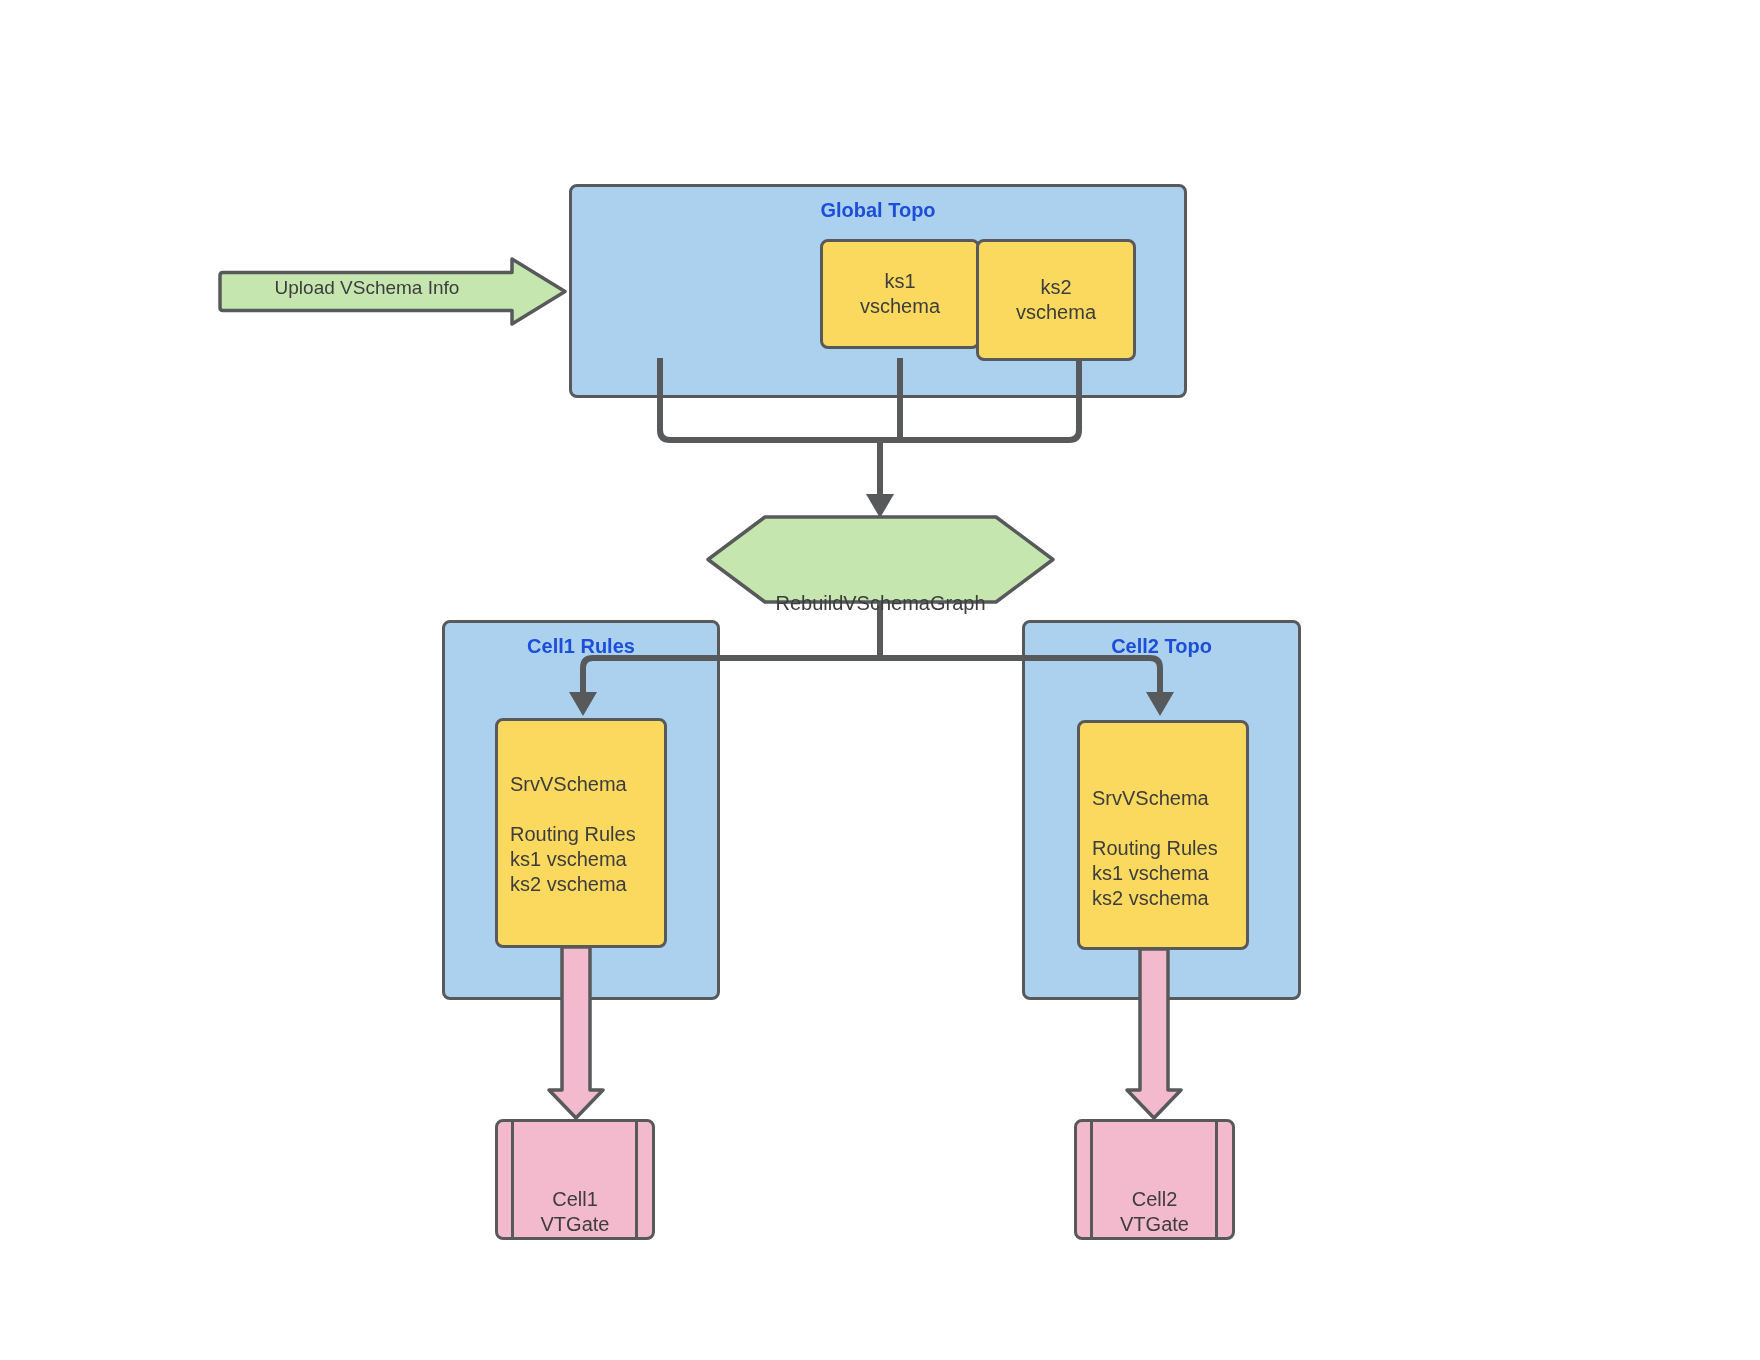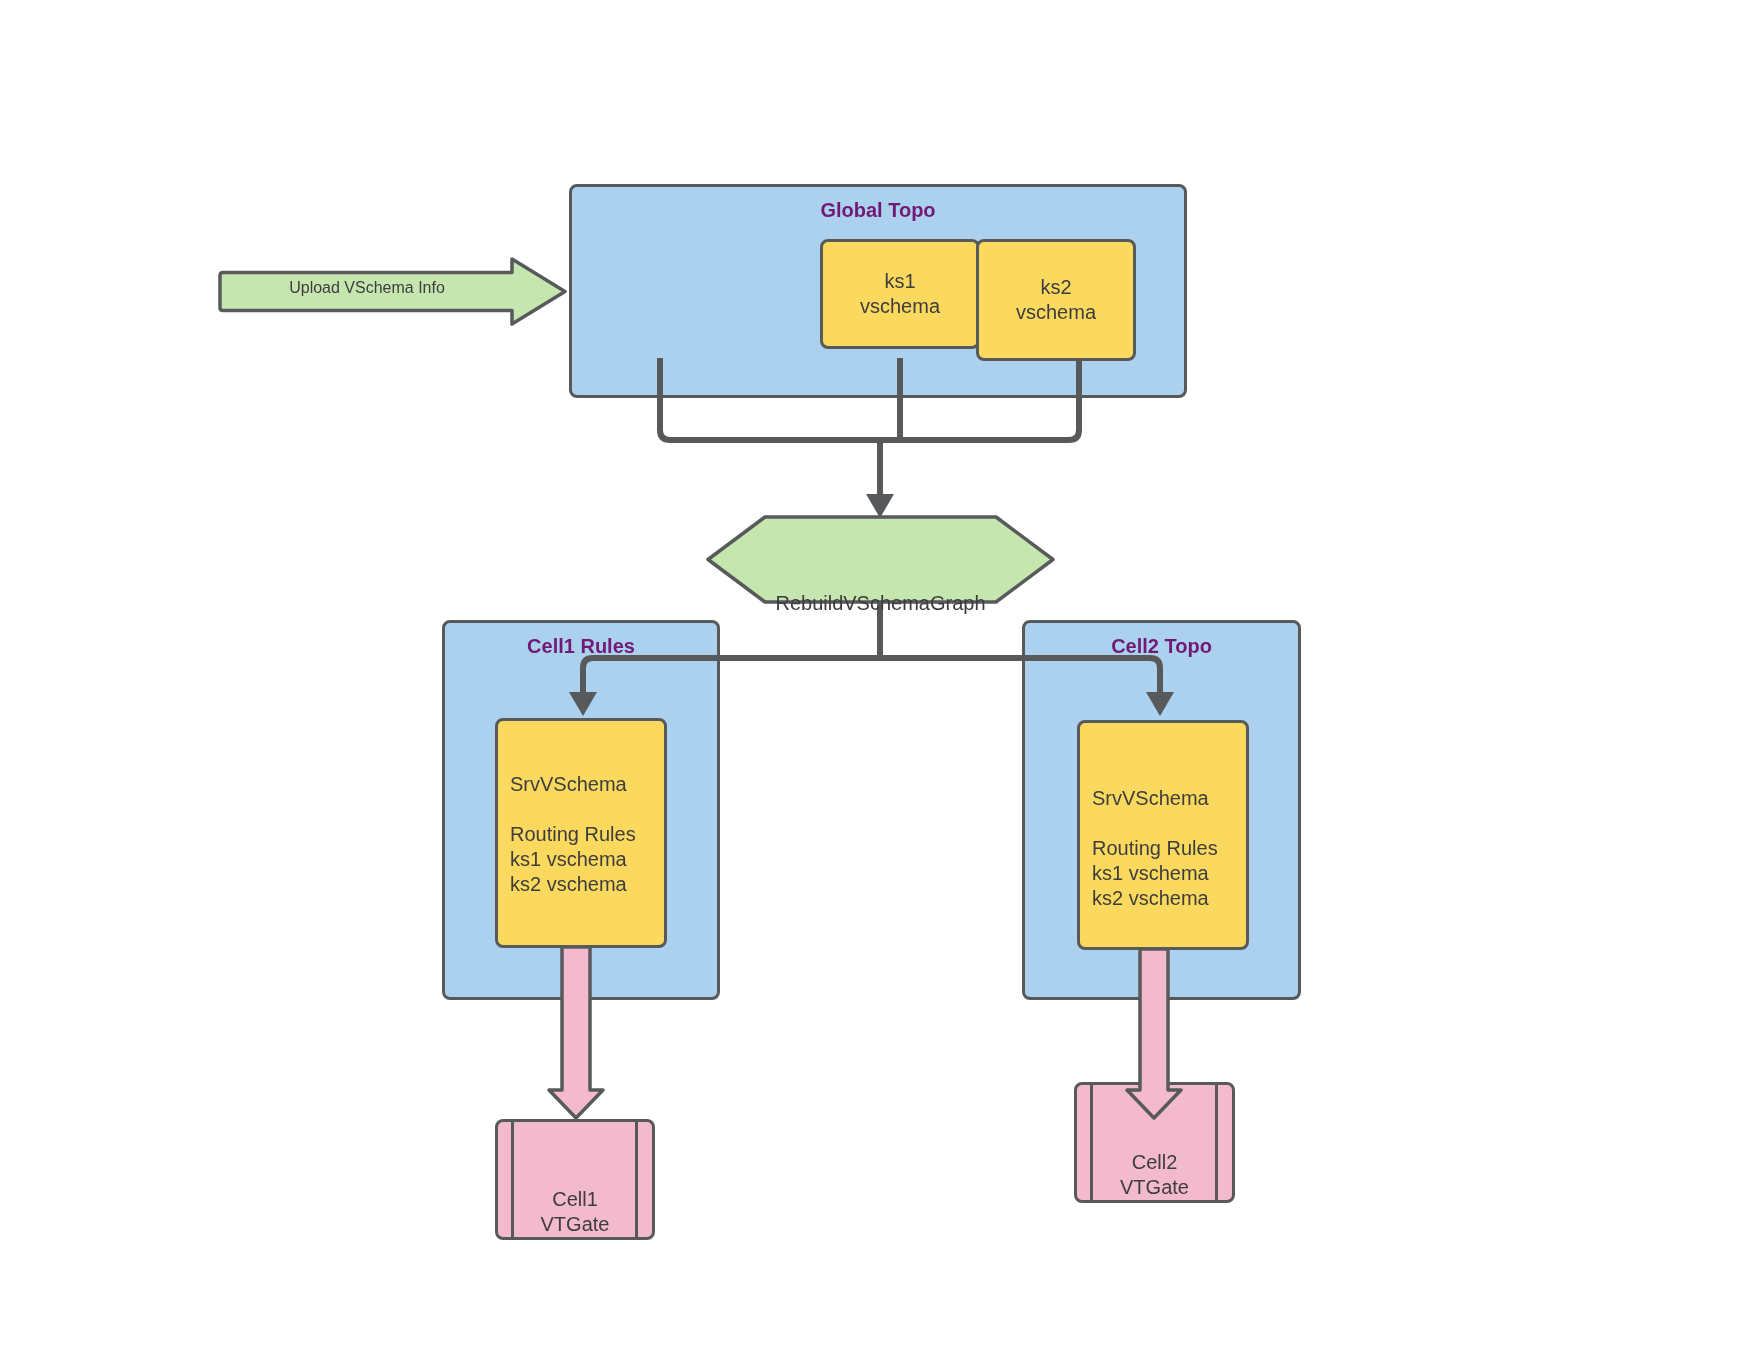--- a/index.html
+++ b/index.html
@@ -20,21 +20,21 @@
     border: 3px solid #58595b;
     border-radius: 8px;
     z-index: 1;
   }
   .container-title {
     width: 100%;
     text-align: center;
     font-weight: bold;
     font-size: 20px;
     padding-top: 12px;
-    color: #701a75;
+    color: #1d4ed8;
   }
   .g-container  { left: 569px;  top: 184px; width: 618px; height: 214px; }
   .c1-container { left: 442px;  top: 620px; width: 278px; height: 380px; }
   .c2-container { left: 1022px; top: 620px; width: 279px; height: 380px; }
 
   
   .node {
     background: #fbd95e;
     border: 3px solid #58595b;
     border-radius: 8px;
@@ -74,21 +74,21 @@
     display: flex;
     align-items: flex-end;
     justify-content: center;
     text-align: center;
     font-size: 20px;
     line-height: 25px;
     white-space: pre-line;
     z-index: 1;
   }
   .c1-vtgate { left: 495px;  top: 1119px; width: 160px; height: 121px; }
-  .c2-vtgate { left: 1074px; top: 1082px; width: 161px; height: 121px; }
+  .c2-vtgate { left: 1074px; top: 1119px; width: 161px; height: 121px; }
   .vline {
     position: absolute;
     top: 0; bottom: 0;
     width: 3px;
     background: #58595b;
   }
   .vline-l { left: 13px; }
   .vline-r { right: 14px; }
 
   
@@ -102,21 +102,21 @@
   }
 
   
   .float-label {
     display: flex;
     align-items: center;
     justify-content: center;
     text-align: center;
     z-index: 3;
   }
-  .upload-label  { left: 222px; top: 260px; width: 290px; height: 56px; font-size: 16px; }
+  .upload-label  { left: 222px; top: 260px; width: 290px; height: 56px; font-size: 19px; }
   .rebuild-label { left: 708px; top: 517px; width: 345px; height: 85px; font-size: 20px; margin-top: 44px; }
 </style>
 </head>
 <body>
 
 <div class="canvas">
 
   <div class="abs container g-container">
     <div class="container-title">Global Topo</div>
   </div>

